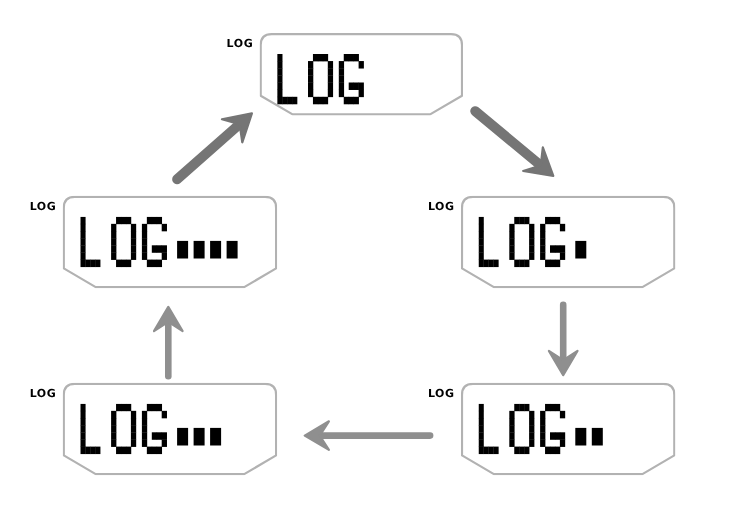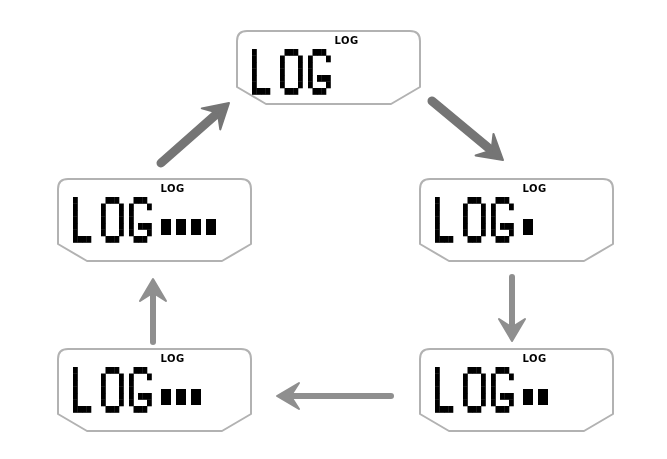--- a/index.html
+++ b/index.html
@@ -4,25 +4,24 @@
 <style>
   html,body{margin:0;padding:0;background:#fff;}
   #canvas{
     position:relative;width:667px;height:459px;background:#ffffff;
     font-family:"DejaVu Sans", sans-serif;overflow:hidden;
   }
   .display{position:absolute;}
   .display svg.shape{position:absolute;left:0;top:0;}
   .mini-label{
     position:absolute;left:0;top:6px;width:100%;
-    text-align:center;
+    text-align:left;
     font-family:"DejaVu Sans", sans-serif;
     font-weight:bold;font-size:10px;letter-spacing:0.5px;color:#000;
     line-height:10px;
-    padding-left:48px;
   }
   .mini-label span{display:inline-block;transform:translateX(-30px);}
   .big-text{position:absolute;left:16px;top:19px;}
   .bars{position:absolute;left:104px;top:41px;display:flex;gap:5px;}
   .bar{width:10px;height:16px;background:#000;}
   #arrow-overlay{position:absolute;left:0;top:0;}
 </style>
 </head>
 <body>
 

